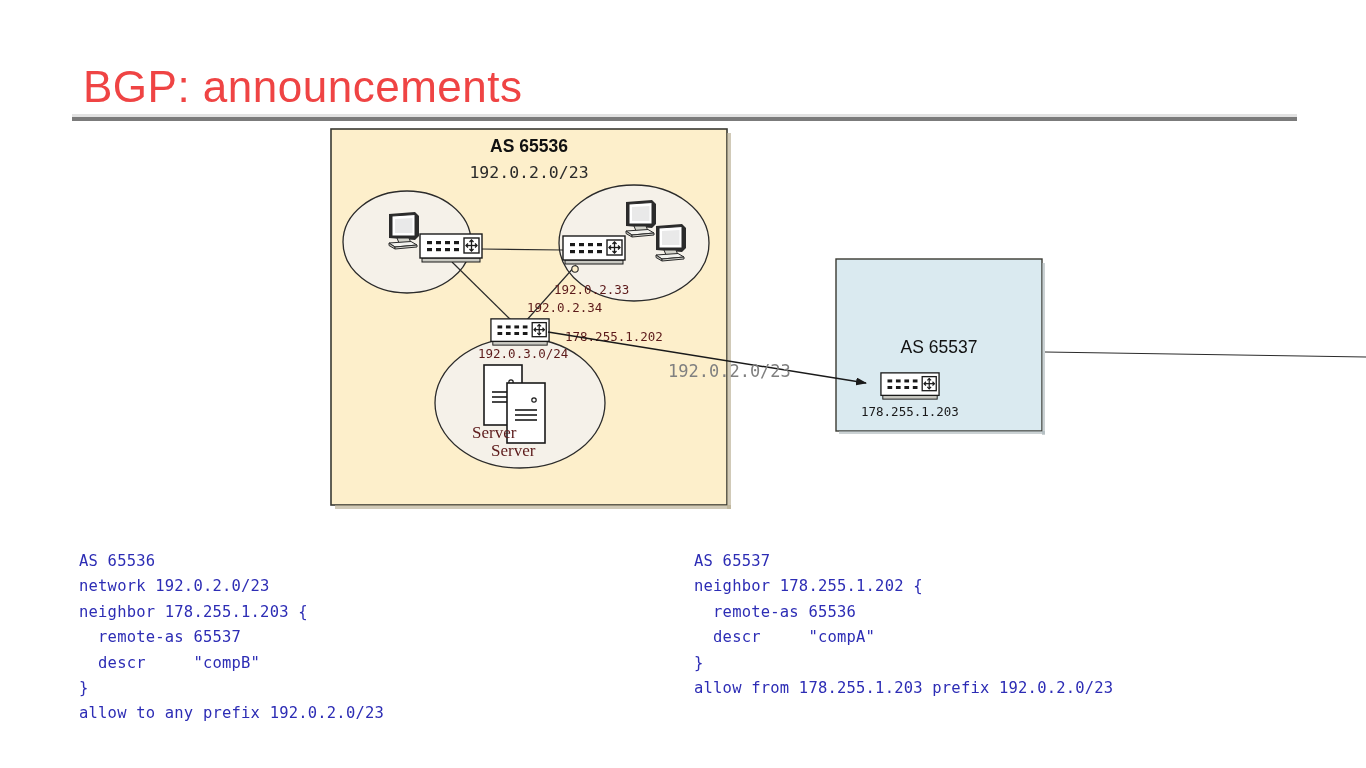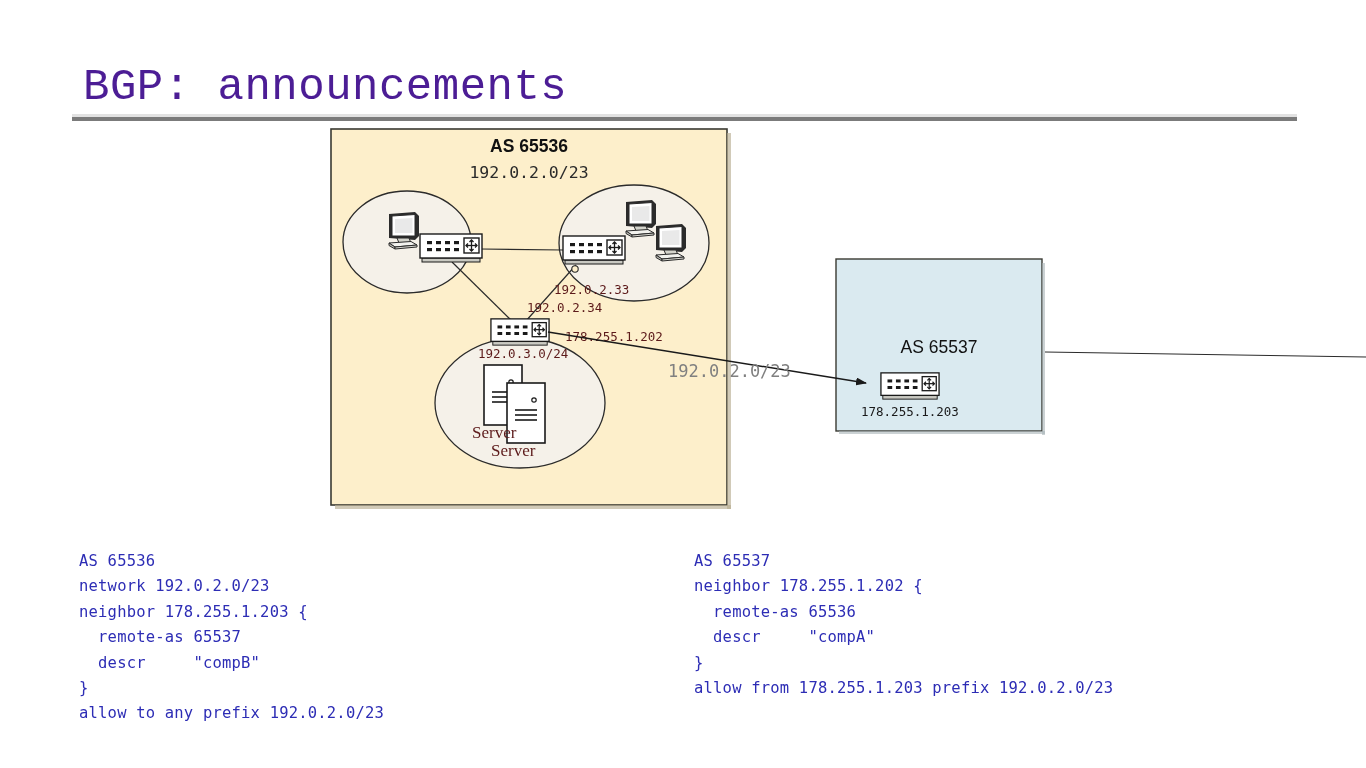--- a/index.html
+++ b/index.html
@@ -13,25 +13,25 @@
     position: relative;
     overflow: hidden;
     font-family: "Liberation Sans", sans-serif;
   }
 
   
   #slide-title {
     position: absolute;
     left: 83px;
     top: 62px;
-    font-family: Liberation Mono, monospace;
+    font-family: Liberation Sans, sans-serif;
     font-size: 44px;
     font-weight: 400;
     letter-spacing: 0.5px;
-    color: #4c1d95;
+    color: #ef4444;
     white-space: nowrap;
   }
   #title-rule {
     position: absolute;
     left: 72px;
     top: 114px;
     width: 1225px;
     height: 7px;
   }
   #title-rule .rule-light {

